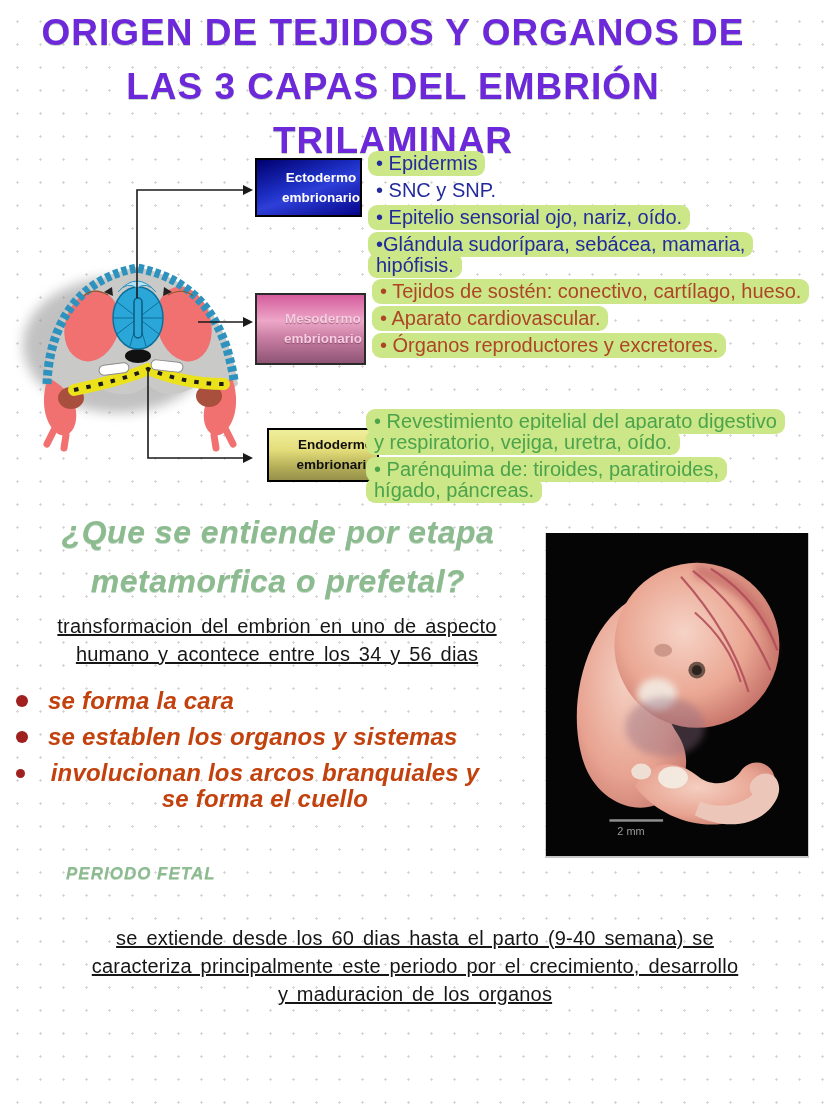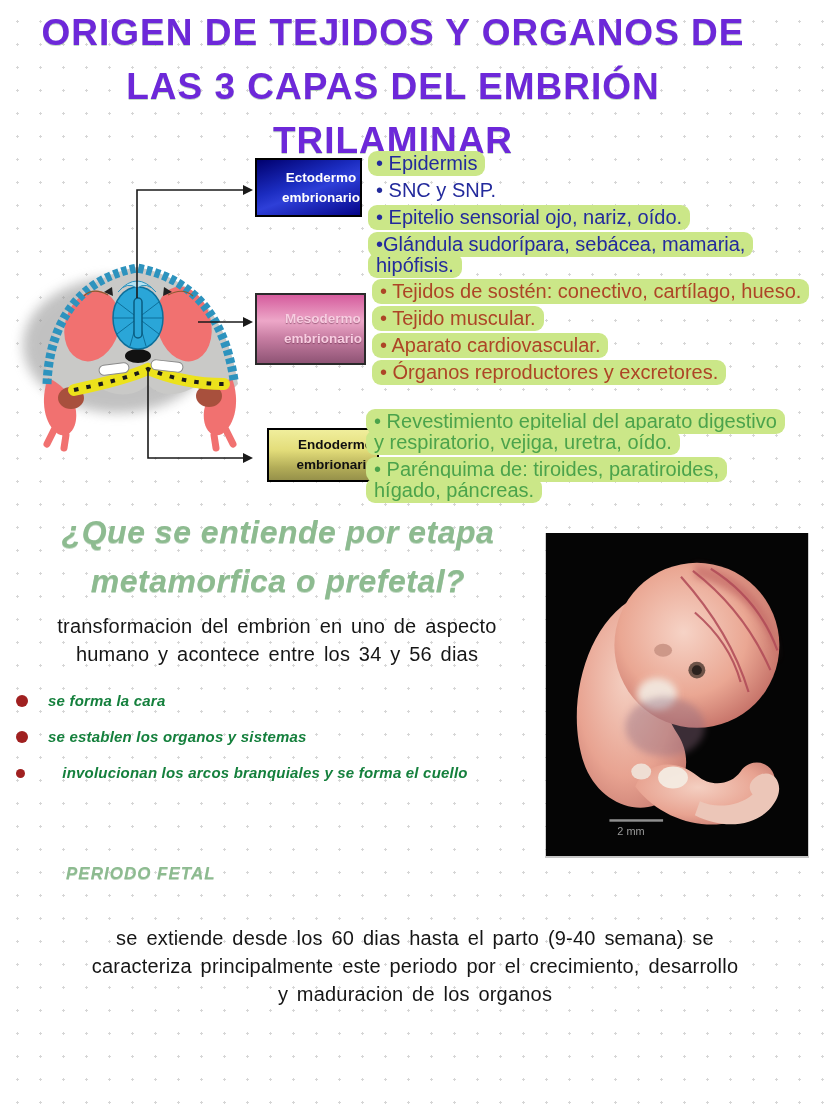--- a/index.html
+++ b/index.html
@@ -32,33 +32,33 @@
   }
   .fetal-heading{
     left:66px; top:864px;
     font-size:17px; font-weight:800; font-style:italic; letter-spacing:1px;
     color:#8dbb90; text-shadow:0 1px 0 rgba(120,170,125,.45);
   }
 
   
   .para{
     color:#161616; text-align:center; white-space:pre-line;
-    font-size:20px; line-height:28px; word-spacing:3px; letter-spacing:.2px;
+    font-size:20px; line-height:28px; word-spacing:3px; letter-spacing:.2px;text-decoration:underline;
   }
   .para1{ left:22px; top:612px; width:510px; }
   .para2{ left:50px; top:924px; width:730px; }
 
   
   .bullets{ left:16px; top:688px; width:512px; list-style:none; }
   .bullets li{ display:flex; gap:20px; margin-bottom:10px; align-items:flex-start; }
   .dot{ width:12px; height:12px; border-radius:50%; background:#a02020; flex:0 0 auto; margin-top:7px; }
   .bullets li:last-child .dot{ width:9px; height:9px; margin-top:9px; }
   .bullets .btext{
-    font-size:15px; font-weight:800; font-style:italic; letter-spacing:.2px;
-    color:#15803d; line-height:26px;
+    font-size:24px; font-weight:800; font-style:italic; letter-spacing:.2px;
+    color:#c2410c; line-height:26px;
   }
   .bullets li:last-child .btext{ text-align:center; width:440px; }
 
   
   .glbox{
     display:flex; align-items:center; justify-content:center; text-align:center;
     font-weight:700; font-size:13.5px; line-height:20px; white-space:pre-line;padding-left:25px;
   }
   .box-ecto{
     left:255px; top:158px; width:107px; height:59px;
@@ -178,21 +178,20 @@
 
 <div class="abs gl-list list-ecto">
   <div class="gl-item"><span class="hl">• Epidermis</span></div>
   <div class="gl-item"><span class="nohl">• SNC y  SNP.</span></div>
   <div class="gl-item"><span class="hl">• Epitelio sensorial ojo, nariz, oído.</span></div>
   <div class="gl-item"><span class="hl">•Glándula sudorípara, sebácea, mamaria, hipófisis.</span></div>
 </div>
 
 <div class="abs gl-list list-meso">
   <div class="gl-item"><span class="hl">• Tejidos de sostén: conectivo, cartílago, hueso.</span></div>
-  <div class="gl-item"><span class="hl">• Tejido muscular.</span></div>
   <div class="gl-item"><span class="hl">• Aparato cardiovascular.</span></div>
   <div class="gl-item"><span class="hl">• Órganos reproductores y excretores.</span></div>
 </div>
 
 <div class="abs gl-list list-endo">
   <div class="gl-item justify"><span class="hl">• Revestimiento epitelial del aparato digestivo y respiratorio, vejiga, uretra, oído.</span></div>
   <div class="gl-item"><span class="hl">• Parénquima de: tiroides, paratiroides, hígado, páncreas.</span></div>
 </div>
 
 <div class="abs question">¿Que se entiende por etapa

